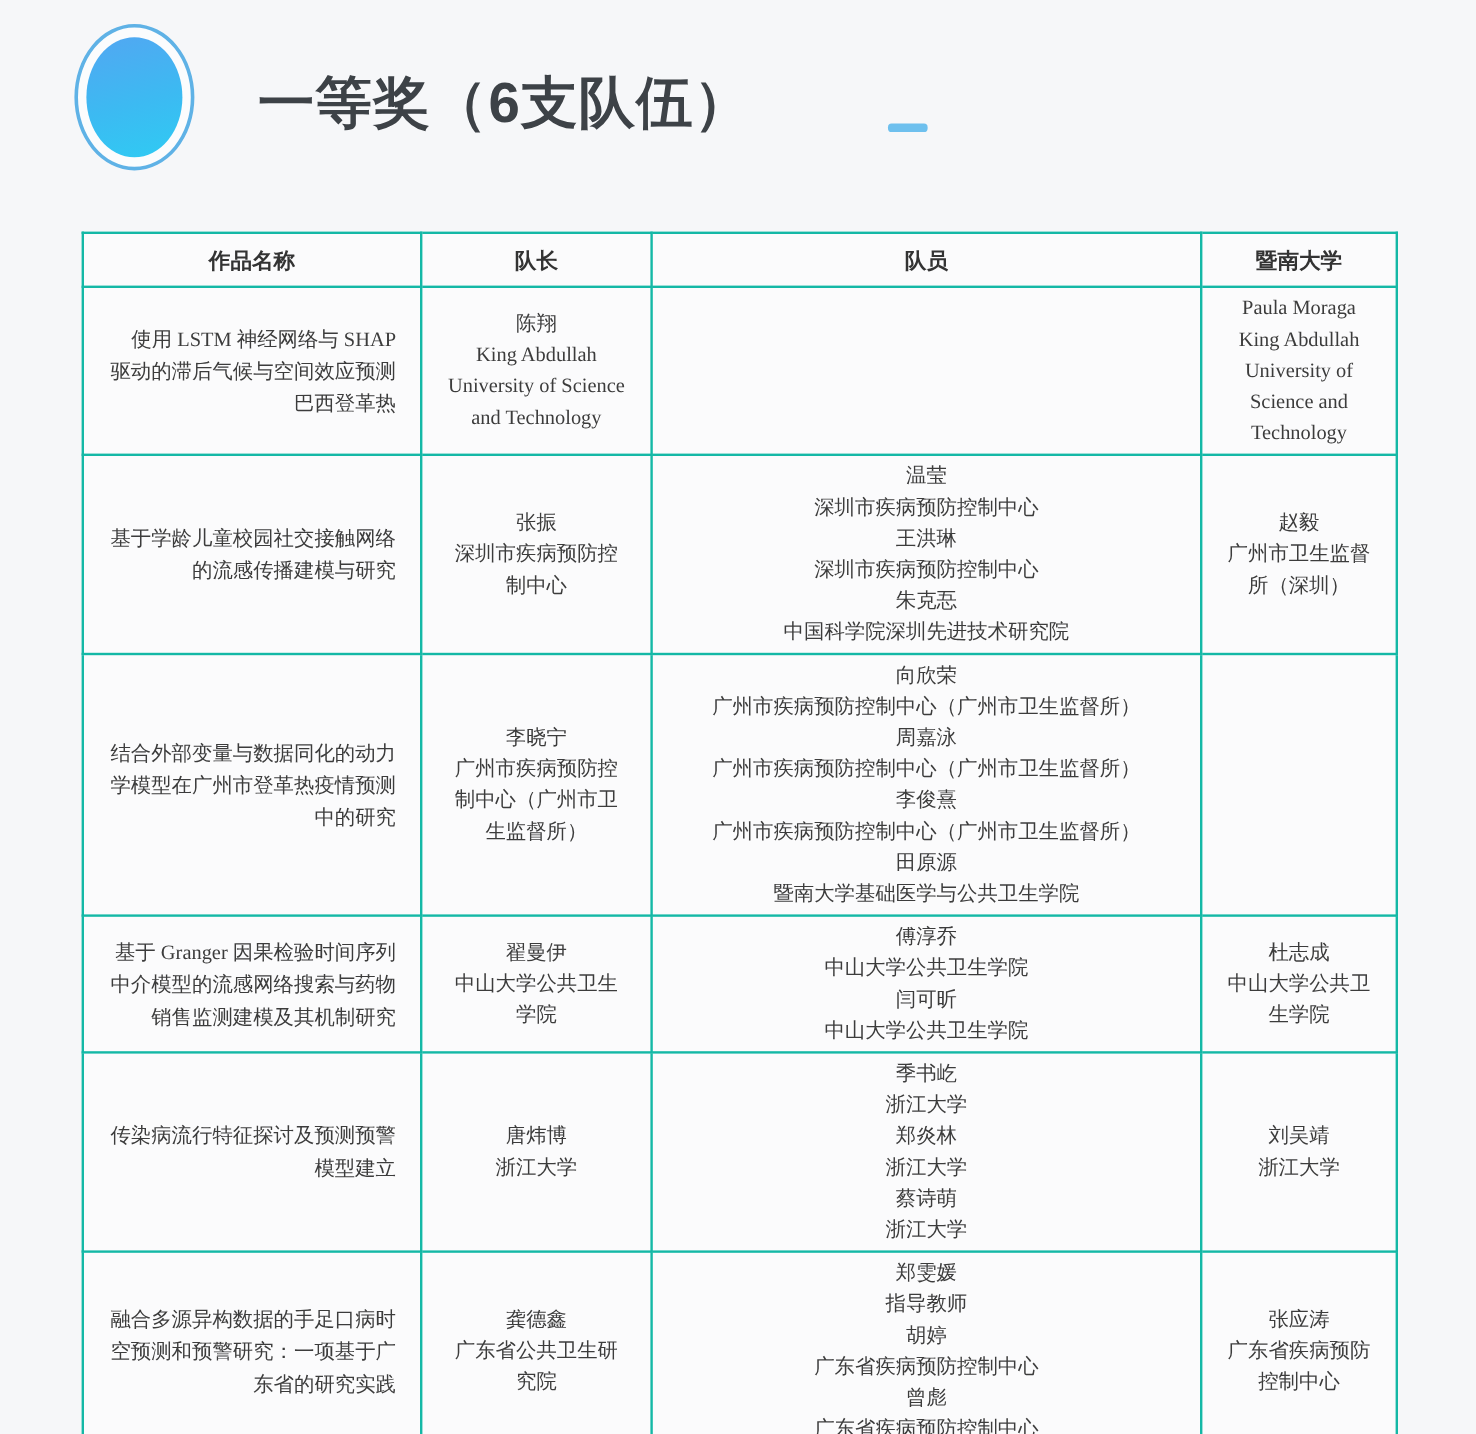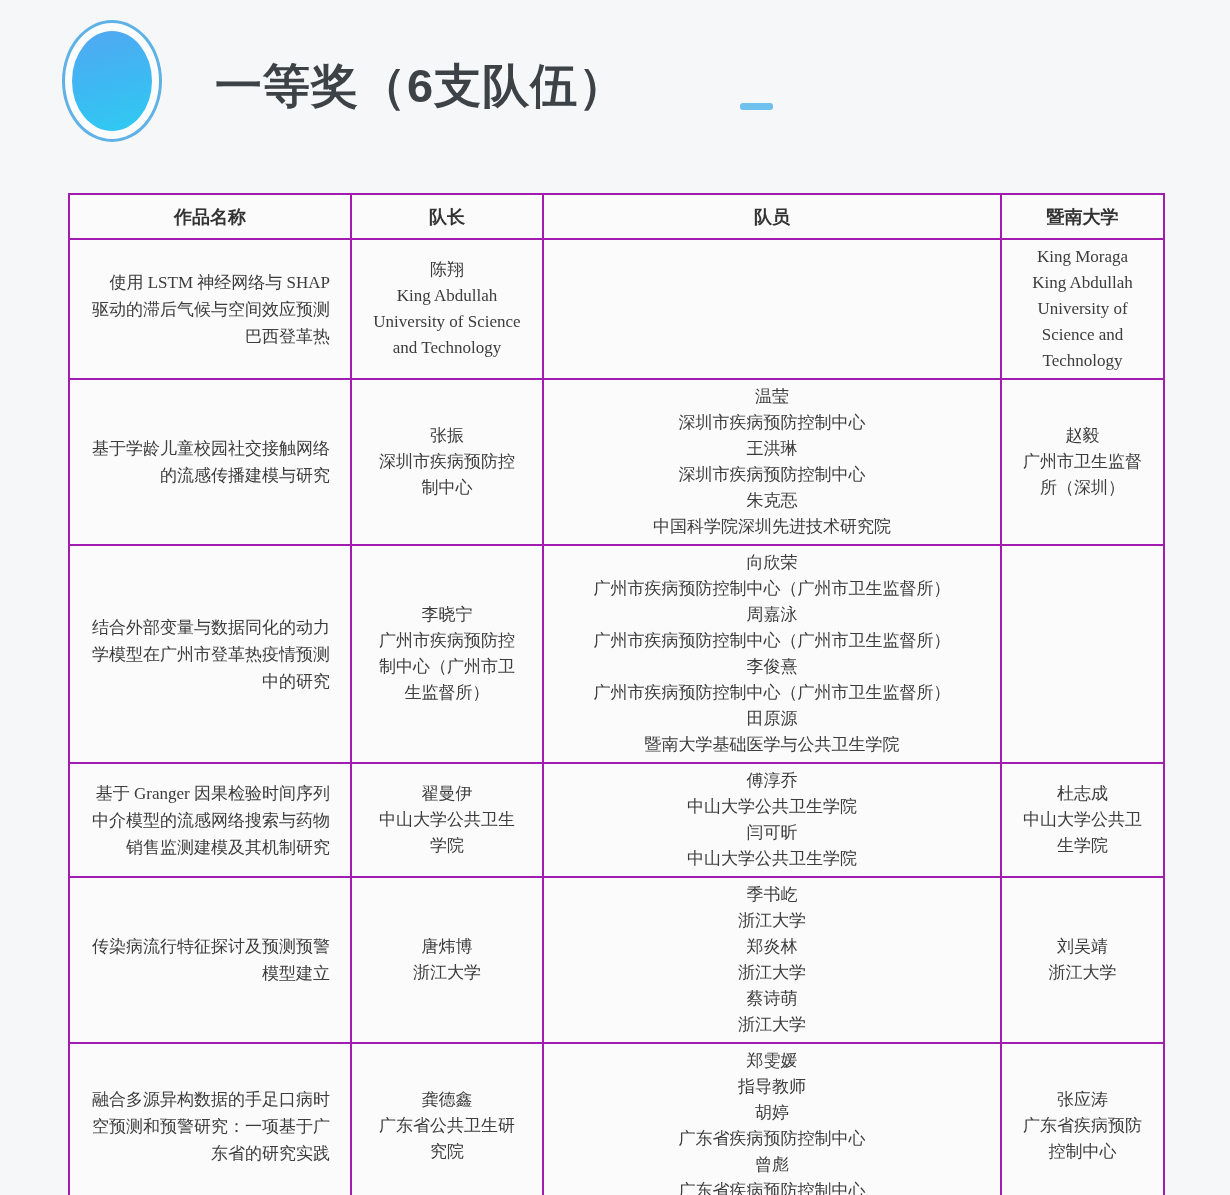--- a/index.html
+++ b/index.html
@@ -43,21 +43,21 @@
   table.awards{
     position:absolute;left:68px;top:193px;
     width:1095px;
     border-collapse:collapse;
     table-layout:fixed;
     background:#fbfbfc;
     font-size:17px;
     color:#3c3c3c;
   }
   table.awards th,table.awards td{
-    border:2px solid #a21caf;
+    border:2px solid #14b8a6;
     vertical-align:middle;
     padding:4px 20px;
     box-sizing:border-box;
   }
   table.awards th{
     font-weight:700;font-size:18px;color:#333;
     height:45px;text-align:center;
   }
   col.c-work{width:282px;}
   col.c-leader{width:192px;}
@@ -105,21 +105,21 @@
     </thead>
     <tbody>
         <tr>
           <td class="work">使用 LSTM 神经网络与 SHAP 驱动的滞后气候与空间效应预测巴西登革热</td>
           <td class="center">
             <div class="line">陈翔</div>
             <div class="line">King Abdullah University of Science and Technology</div>
           </td>
           <td class="center"></td>
           <td class="center">
-            <div class="line">King Moraga</div>
+            <div class="line">Paula Moraga</div>
             <div class="line">King Abdullah University of Science and Technology</div>
           </td>
         </tr>
         <tr>
           <td class="work">基于学龄儿童校园社交接触网络的流感传播建模与研究</td>
           <td class="center">
             <div class="line">张振</div>
             <div class="line">深圳市疾病预防控制中心</div>
           </td>
           <td class="center">

